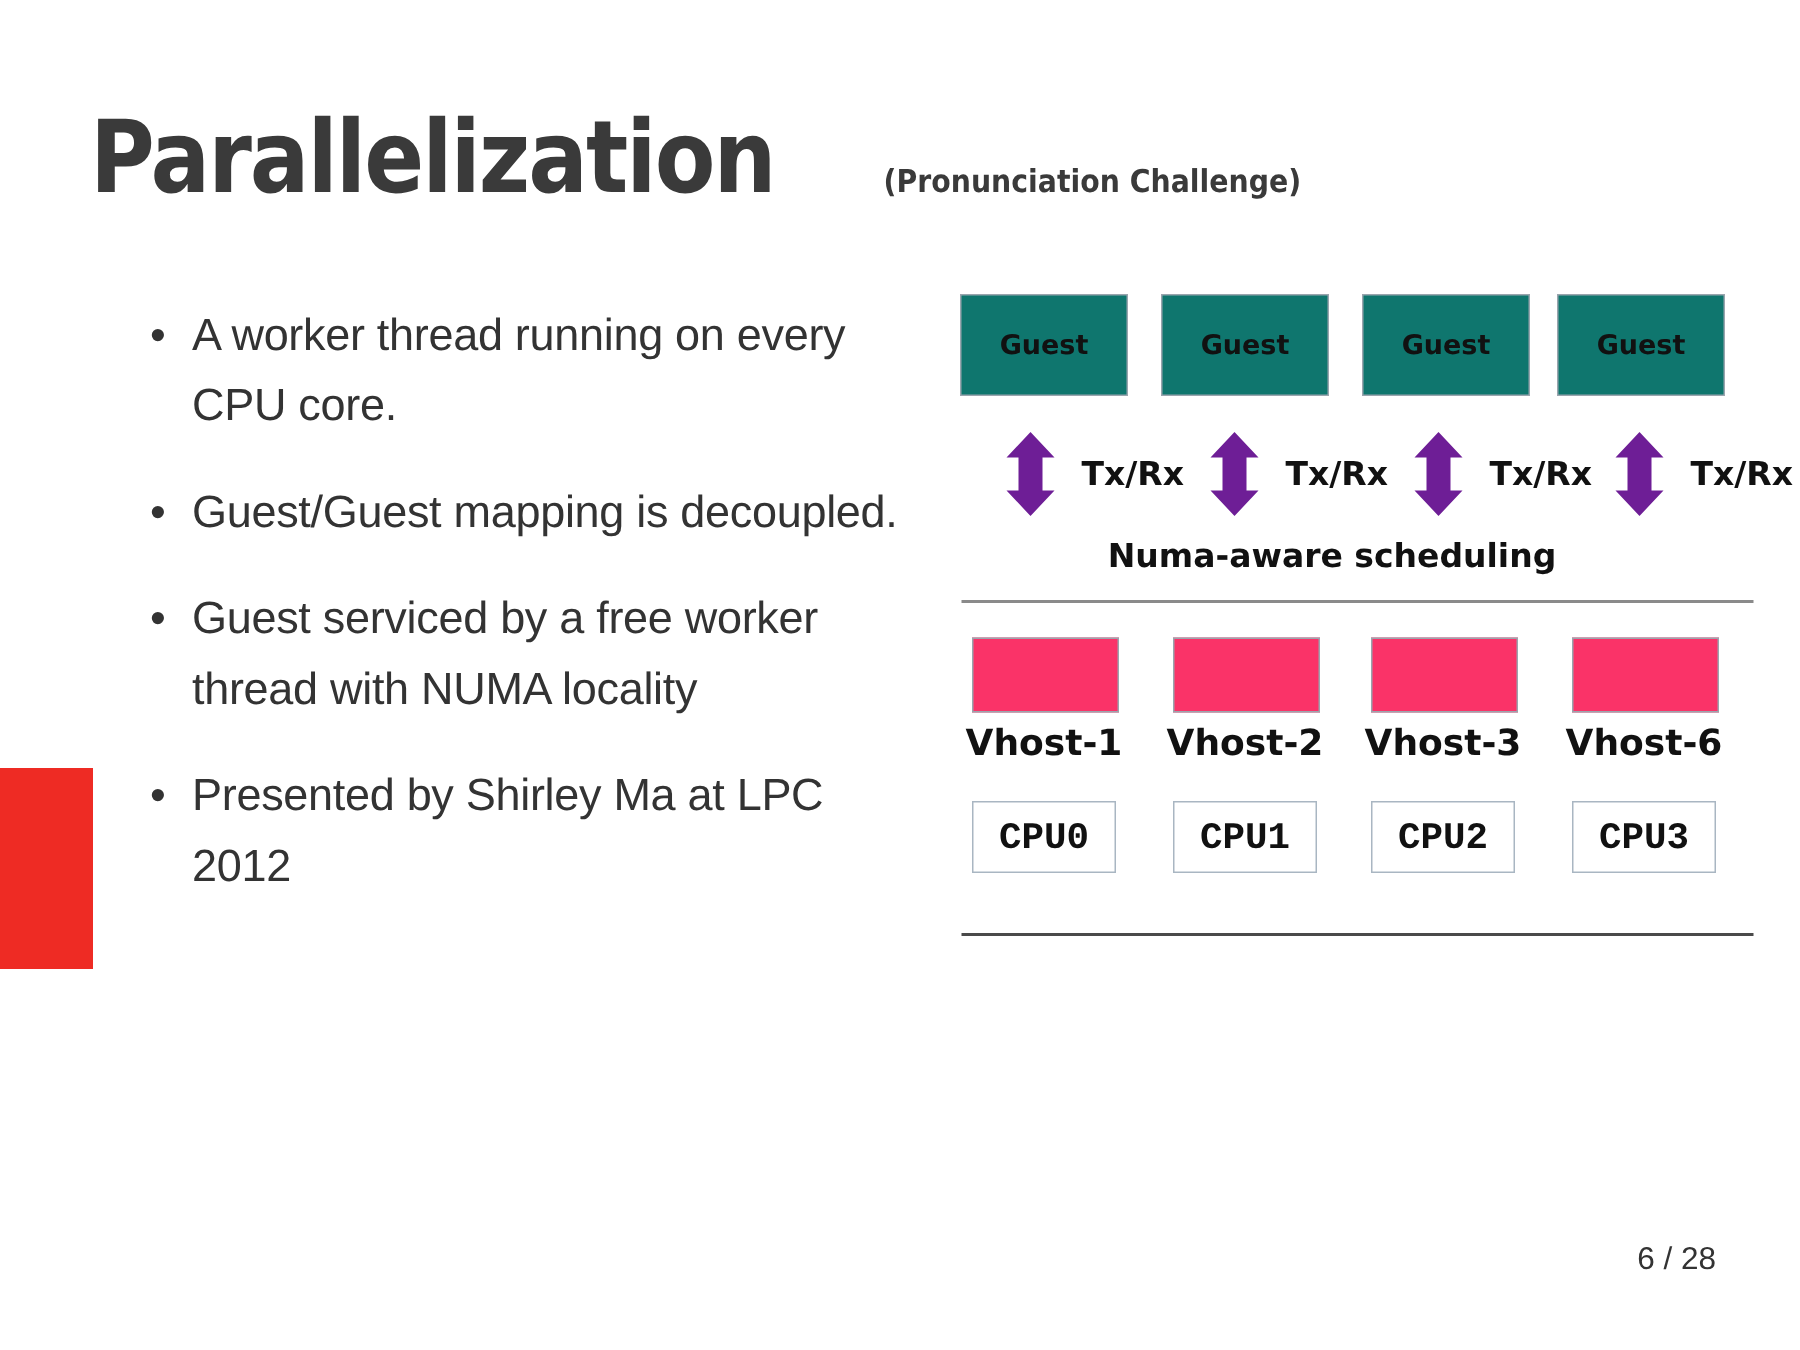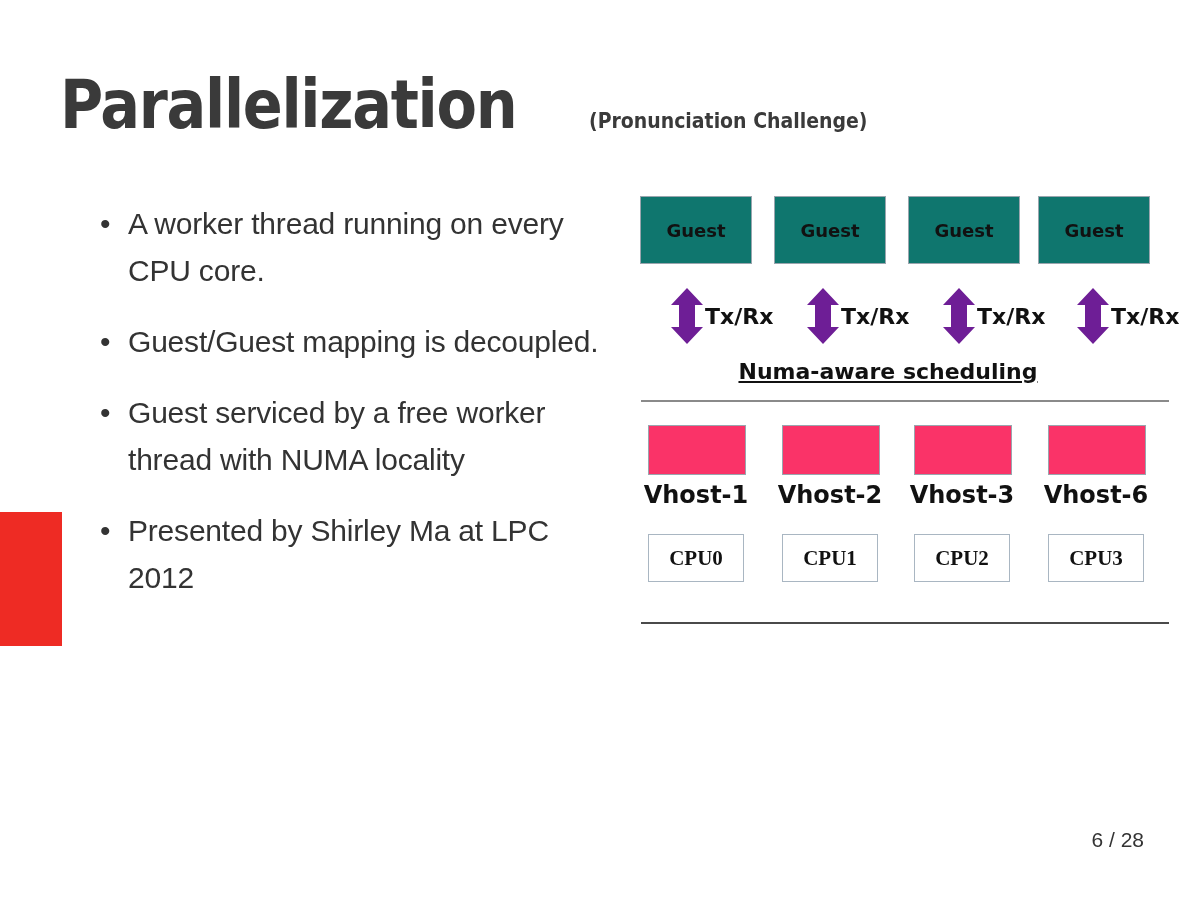--- a/index.html
+++ b/index.html
@@ -130,34 +130,33 @@
   .arrow {
     width: 34px;
     height: 56px;
     flex: 0 0 auto;
   }
   .txrx-label {
     font-family: "DejaVu Sans", sans-serif;
     font-size: 22px;
     font-weight: bold;
     color: #111111;
-    margin-left: 1px;
+    margin-left: 17px;
   }
 
   .numa-label {
     position: absolute;
     top: 163px;
     left: 0;
     width: 500px;
     text-align: center;
     font-family: "DejaVu Sans", sans-serif;
     font-size: 22px;
     font-weight: bold;
     color: #111111;
-    text-decoration: underline;
   }
 
   .divider {
     position: absolute;
     left: 3px;
     width: 528px;
     height: 0;
     border-top: 2px solid #8A8A8A;
   }
   .divider-top { top: 204px; }
@@ -186,22 +185,22 @@
     position: absolute;
     top: 338px;
     width: 96px;
     height: 48px;
     background: #ffffff;
     border: 1px solid #A9B6C2;
     box-sizing: border-box;
     display: flex;
     align-items: center;
     justify-content: center;
-    font-family: Liberation Serif, serif;
-    font-size: 21px;
+    font-family: Liberation Mono, monospace;
+    font-size: 25px;
     font-weight: bold;
     color: #111111;
   }
 
   
   .off-0 { left: 10px; }
   .off-1 { left: 144px; }
   .off-2 { left: 276px; }
   .off-3 { left: 410px; }
 

